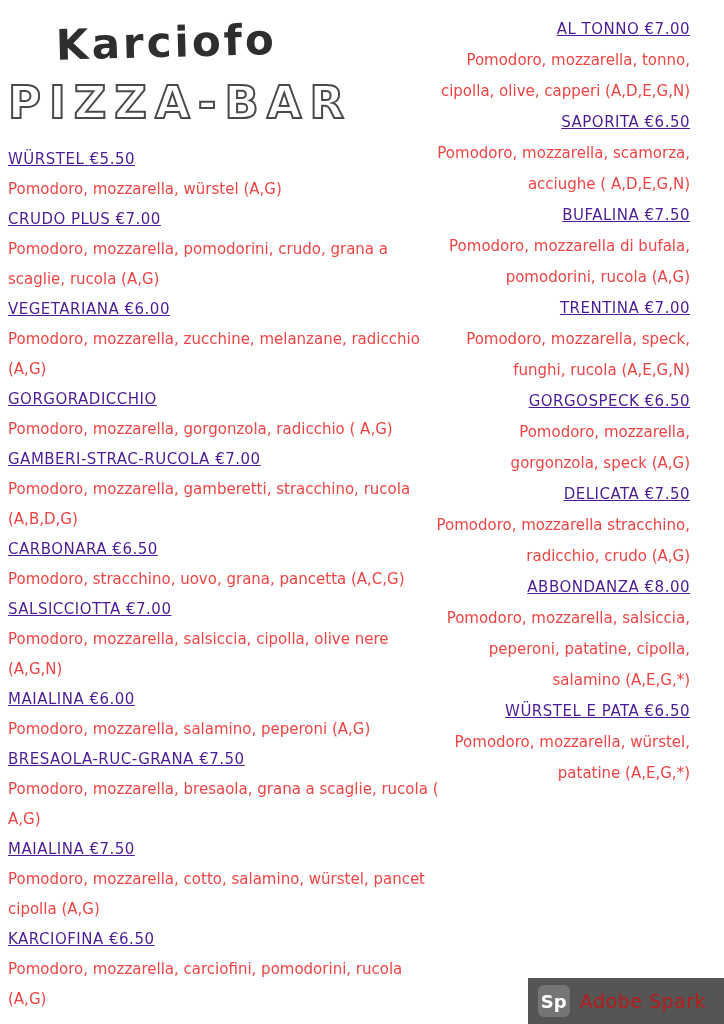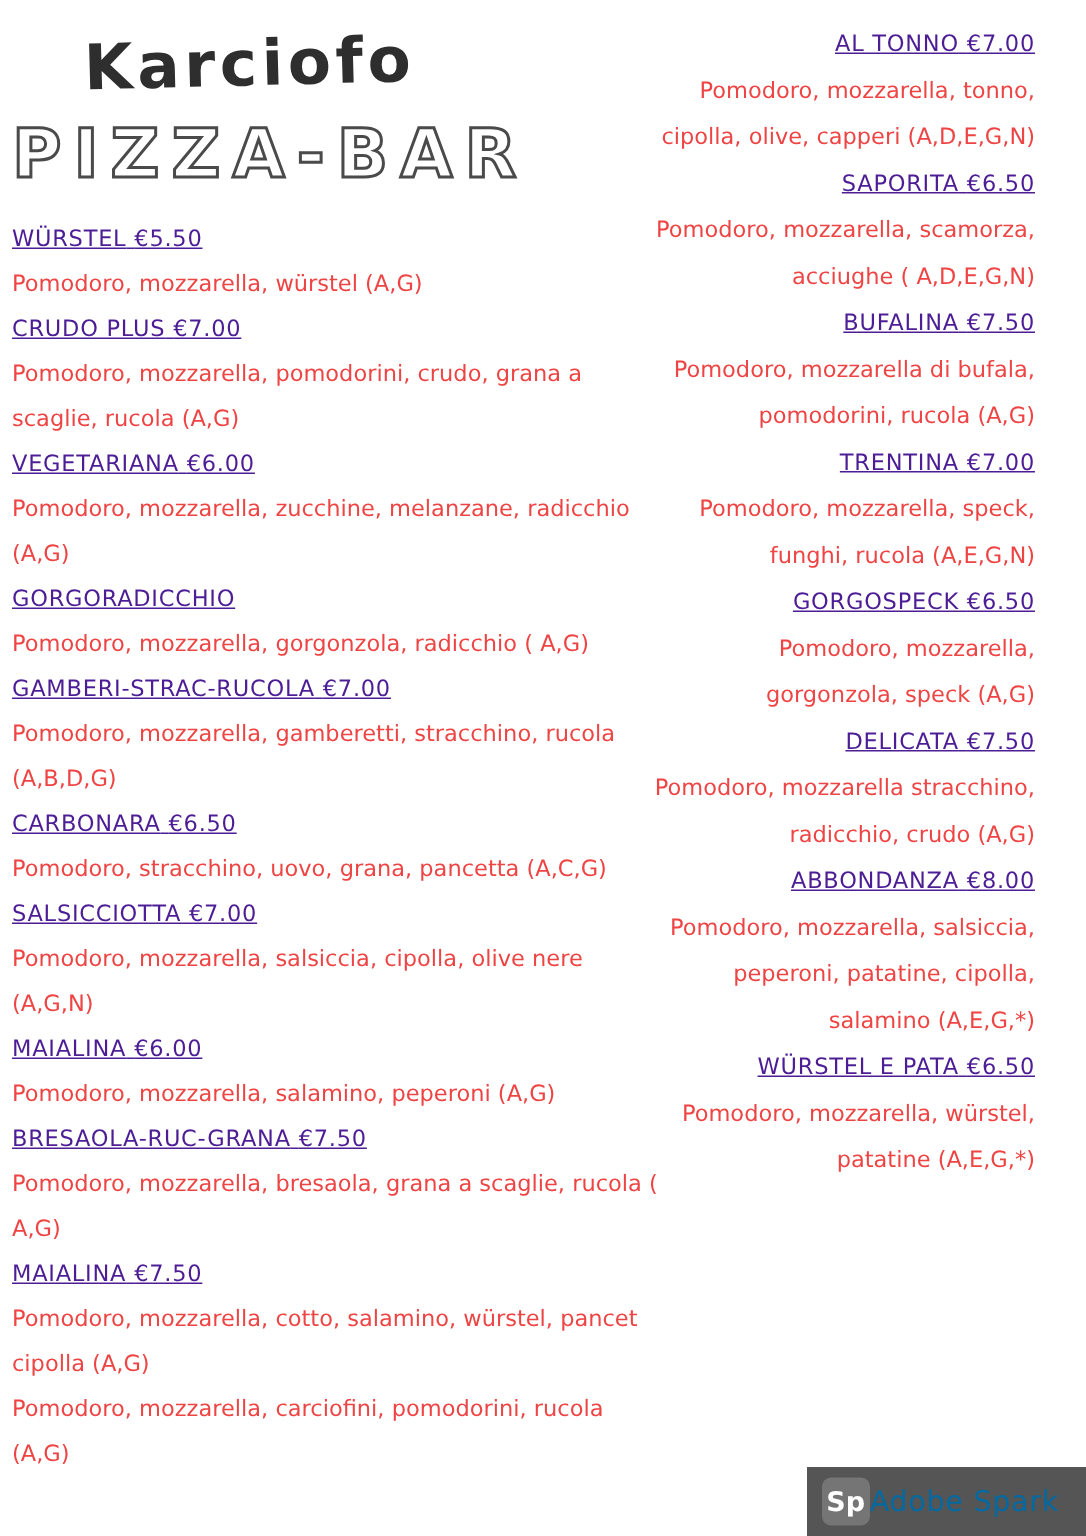--- a/index.html
+++ b/index.html
@@ -75,37 +75,38 @@
   .col-right .item-desc { line-height: 31px; }
 
   
   .watermark {
     position: absolute;
     right: 0;
     bottom: 0;
     height: 46px;
     display: flex;
     align-items: center;
+    gap: 10px;
     background: rgba(62, 62, 62, 0.88);
     padding: 0 18px 0 10px;
   }
   .spark-logo {
     width: 32px;
     height: 32px;
     border-radius: 6px;
     background: #757575;
     color: #ffffff;
     font-weight: 700;
     font-size: 18px;
     display: flex;
     align-items: center;
     justify-content: center;
   }
   .spark-label {
-    color: #0369a1;
+    color: #b91c1c;
     font-size: 19px;
     letter-spacing: 0.5px;
   }
 </style>
 </head>
 <body>
 
 <div class="page">
 
   <div class="col-left">
@@ -160,20 +161,21 @@
           <div class="item-name-line"><span class="item-name">BRESAOLA-RUC-GRANA</span> <span class="item-price">€7.50</span></div>
           <div class="item-desc">Pomodoro, mozzarella, bresaola, grana a scaglie, rucola ( A,G)</div>
         </div>
 
         <div class="item">
           <div class="item-name-line"><span class="item-name">MAIALINA</span> <span class="item-price">€7.50</span></div>
           <div class="item-desc">Pomodoro, mozzarella, cotto, salamino, würstel, pancet cipolla (A,G)</div>
         </div>
 
         <div class="item">
+          <div class="item-name-line"><span class="item-name">KARCIOFINA</span> <span class="item-price">€6.50</span></div>
           <div class="item-desc">Pomodoro, mozzarella, carciofini, pomodorini, rucola (A,G)</div>
         </div>
       </div>
   </div>
 
   <div class="col-right items">
 
       <div class="item">
         <div class="item-name-line"><span class="item-name">AL TONNO</span> <span class="item-price">€7.00</span></div>
         <div class="item-desc">Pomodoro, mozzarella, tonno, cipolla, olive, capperi (A,D,E,G,N)</div>

